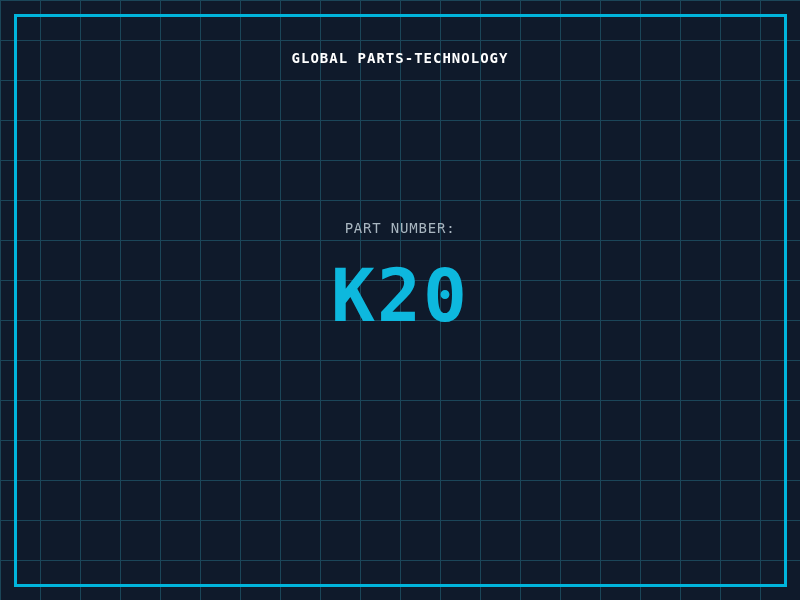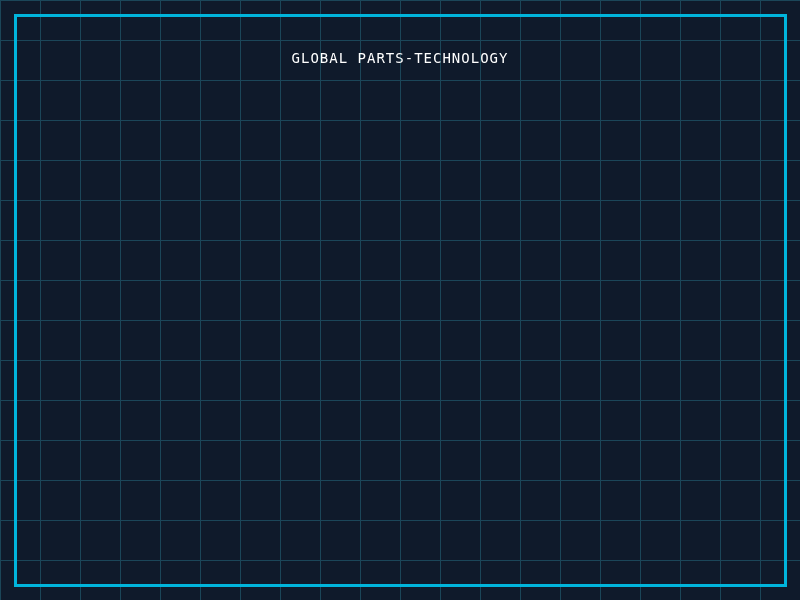--- a/index.html
+++ b/index.html
@@ -43,21 +43,21 @@
   .txt{
     position:absolute;
     left:0;
     width:100%;
     text-align:center;
     white-space:nowrap;
   }
   .company-title{
     top:50px;
     font-size:14px;
-    font-weight:normal;
+    font-weight:bold;
     letter-spacing:1px;
     color:var(--title);
   }
   .certification-subtitle{
     top:81px;
     font-size:13px;
     letter-spacing:0.45px;
     color:var(--subtitle);
   }
   .part-number-label{
@@ -84,16 +84,18 @@
 </head>
 <body>
 
 <div class="stage">
 
   <div class="frame"></div>
 
   <div class="txt company-title">GLOBAL PARTS-TECHNOLOGY</div>
 
 
+  <div class="txt part-number-label">PART NUMBER:</div>
 
+  <div class="txt part-number-value">K20</div>
 
 
 </div>
 
 </body></html>

